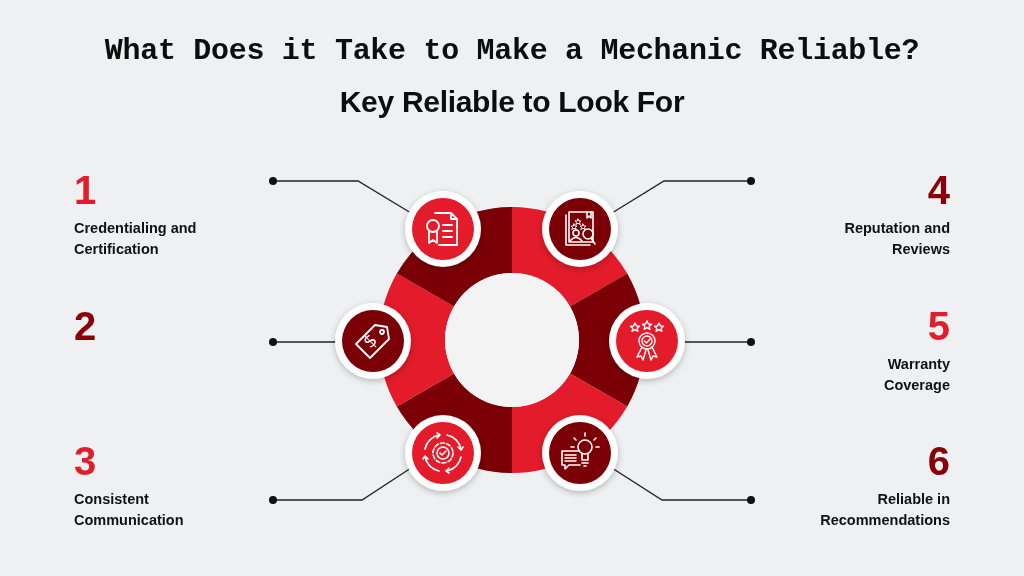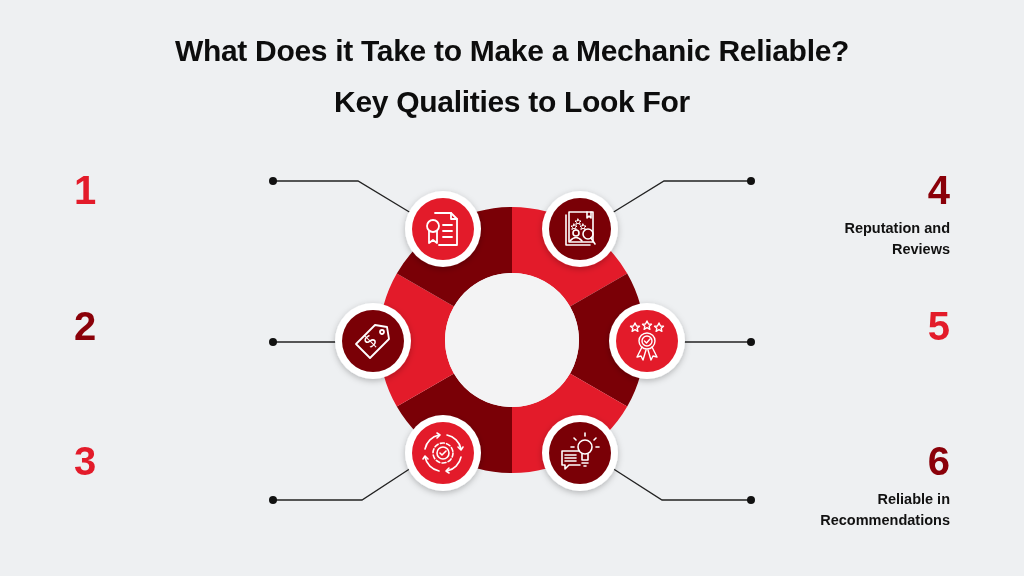--- a/index.html
+++ b/index.html
@@ -6,40 +6,40 @@
     body {
       width: 1024px; height: 576px; overflow: hidden;
       background: #eef0f2;
       font-family: "Liberation Sans", sans-serif;
       position: relative;
     }
     .title {
       position: absolute; left: 0; width: 1024px; text-align: center;
       font-weight: bold; color: #0d0d0d; font-size: 30px; letter-spacing: -0.3px;
     }
-    .title.l1 { top: 34px; }
+    .title.l1 { top: 34px; font-family: Liberation Mono, monospace; }
     .title.l2 { top: 85px; }
     .diagram { position: absolute; left: 0; top: 0; }
     .item { position: absolute; width: 220px; }
     .item.left { left: 74px; text-align: left; }
     .item.right { right: 74px; text-align: right; }
     .num {
       font-weight: bold; font-size: 40px; line-height: 40px;
       display: block; margin-bottom: 8px;
     }
     .label {
       font-weight: bold; font-size: 14.5px; line-height: 21px; color: #111;
       display: block; white-space: pre-line;
     }
   </style>
 </head>
 <body>
 
 <div class="title l1">What Does it Take to Make a Mechanic Reliable?</div>
-<div class="title l2">Key Qualities to Look For</div>
+<div class="title l2">Key Reliable to Look For</div>
 
 <svg class="diagram" width="1024" height="576" viewBox="0 0 1024 576">
   <defs>
     <filter id="sh" x="-30%" y="-30%" width="160%" height="160%">
       <feDropShadow dx="0" dy="2" stdDeviation="3" flood-color="#000" flood-opacity="0.25"></feDropShadow>
     </filter>
   </defs>
 
   <g stroke="#222" stroke-width="1.3" fill="none">
     <polyline points="273,181 358,181 411,213"></polyline>
@@ -164,33 +164,39 @@
       <path d="M-1,-2 L-18,-2 L-18,12 L-15,12 L-15,16 L-11,12 L0,12"></path>
       <line x1="-15" y1="2" x2="-4" y2="2"></line>
       <line x1="-15" y1="5" x2="-4" y2="5"></line>
       <line x1="-15" y1="8" x2="-4" y2="8"></line>
     </g>
   </g>
 </svg>
 
 <div class="item left" style="top:170px;">
   <span class="num" style="color:#e31b2a;">1</span>
+  <span class="label">Credentialing and
+Certification</span>
 </div>
 <div class="item left" style="top:306px;">
   <span class="num" style="color:#8a0009;">2</span>
 </div>
 <div class="item left" style="top:441px;">
   <span class="num" style="color:#e31b2a;">3</span>
+  <span class="label">Consistent
+Communication</span>
 </div>
 
 <div class="item right" style="top:170px;">
   <span class="num" style="color:#8a0009;">4</span>
   <span class="label">Reputation and
 Reviews</span>
 </div>
 <div class="item right" style="top:306px;">
   <span class="num" style="color:#e31b2a;">5</span>
+  <span class="label">Warranty
+Coverage</span>
 </div>
 <div class="item right" style="top:441px;">
   <span class="num" style="color:#8a0009;">6</span>
   <span class="label">Reliable in
 Recommendations</span>
 </div>
 
 </body></html>

